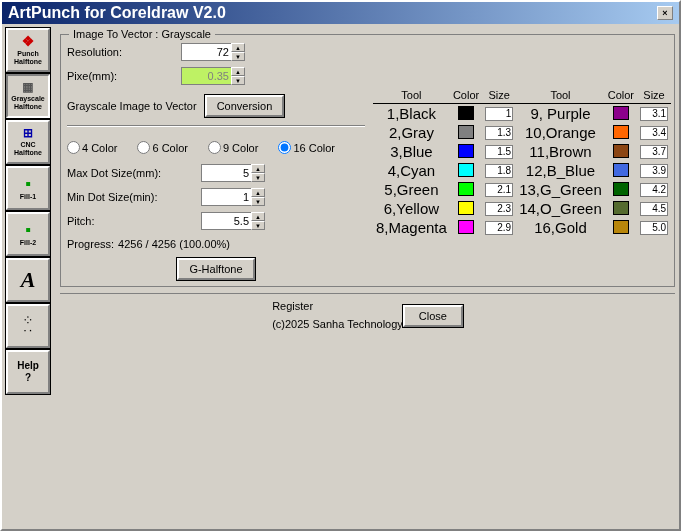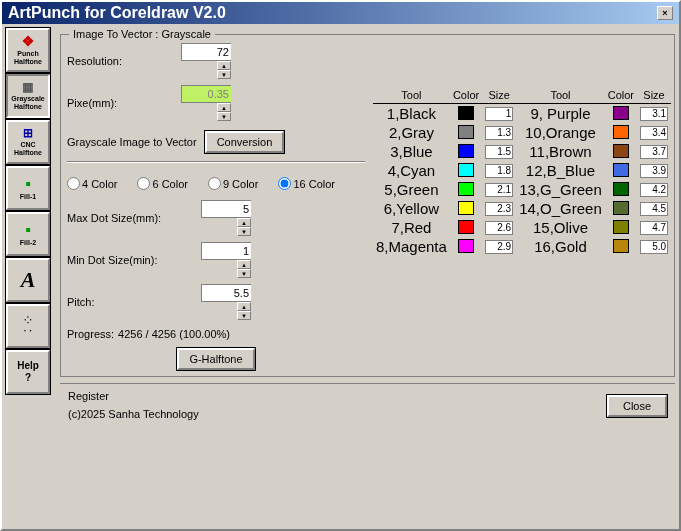--- a/index.html
+++ b/index.html
@@ -138,22 +138,21 @@
       align-items: center;
       gap: 4px;
       margin-bottom: 2px;
     }
     .input-label {
       width: 110px;
       font-size: 11px;
     }
     .input-with-spin {
       display: flex;
-      align-items: flex-end;
-      flex-direction: column;
+      align-items: flex-start;
     }
     .spin-input {
       width: 50px;
       height: 18px;
       border: 1px solid #808080;
       border-right: none;
       background: white;
       font-size: 11px;
       text-align: right;
       padding-right: 2px;
@@ -259,21 +258,21 @@
       display: flex;
       align-items: center;
       gap: 4px;
       font-size: 11px;
       margin-top: 2px;
     }
     
     .bottom-area {
       display: flex;
       align-items: center;
-      justify-content: space-between;
+      justify-content: center;
       padding: 4px 8px;
       border-top: 1px solid #808080;
       margin-top: 2px;
     }
     .bottom-left {
       font-size: 11px;
       line-height: 1.6;
     }
     .dot-size-row {
       display: flex;
@@ -504,28 +503,20 @@
     </tr>
                   <tr>
       <td class="tool-name">6,Yellow</td>
       <td><span class="color-swatch" style="background:#FFFF00;"></span></td>
       <td><input class="size-input" type="text" value="2.3" style=""></td>
       <td class="tool-name">14,O_Green</td>
       <td><span class="color-swatch" style="background:#556B2F;"></span></td>
       <td><input class="size-input" type="text" value="4.5" style=""></td>
     </tr>
                   <tr>
-      <td class="tool-name">7,Red</td>
-      <td><span class="color-swatch" style="background:#FF0000;"></span></td>
-      <td><input class="size-input" type="text" value="2.6" style=""></td>
-      <td class="tool-name">15,Olive</td>
-      <td><span class="color-swatch" style="background:#808000;"></span></td>
-      <td><input class="size-input" type="text" value="4.7" style=""></td>
-    </tr>
-                  <tr>
       <td class="tool-name">8,Magenta</td>
       <td><span class="color-swatch" style="background:#FF00FF;"></span></td>
       <td><input class="size-input" type="text" value="2.9" style=""></td>
       <td class="tool-name">16,Gold</td>
       <td><span class="color-swatch" style="background:#B8860B;"></span></td>
       <td><input class="size-input" type="text" value="5.0" style=""></td>
     </tr>
                 </tbody>
             </table>
           </div>

